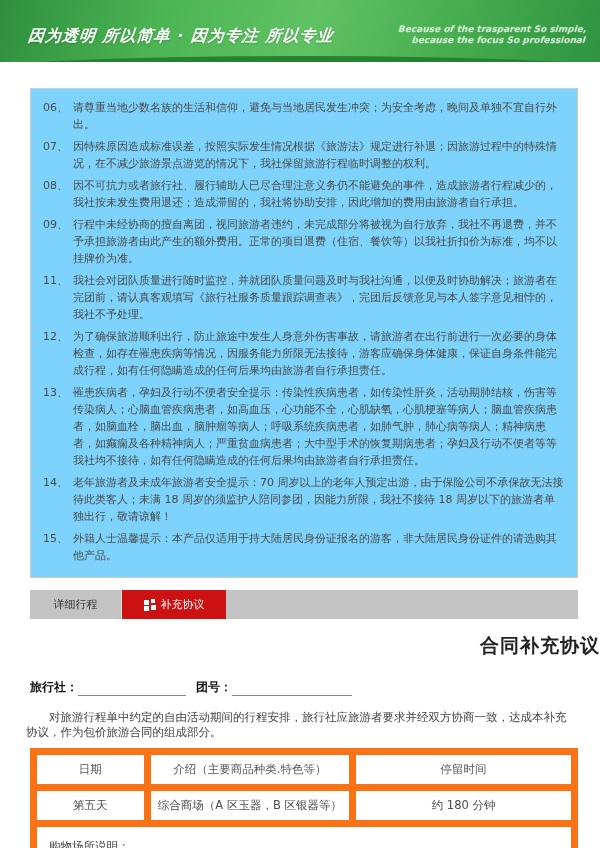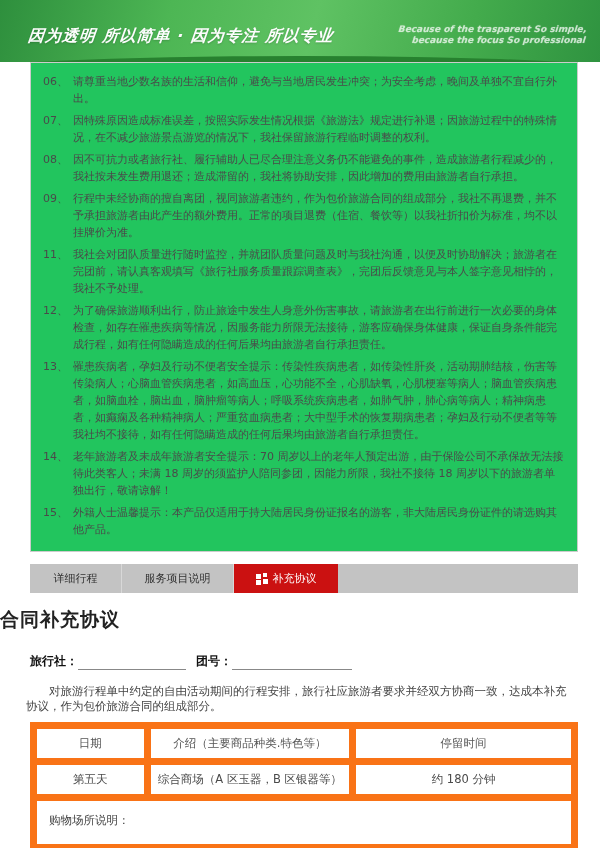--- a/index.html
+++ b/index.html
@@ -29,22 +29,22 @@
   }
   .banner-en {
     position:absolute; right:14px; top:24px; text-align:right;
     font-size:9px; line-height:11px; font-style:italic; font-weight:bold;
     color:rgba(255,255,255,.55); text-shadow:0 0 1px rgba(255,255,255,.5);
     transform:skewX(-6deg);
   }
 
   
   .terms-box {
-    width:548px; margin:0 auto 0 30px;
-    border:1px solid #ccc; background:#22c55e;
+    width:548px; margin:26px auto 0 30px;
+    border:1px solid #ccc; background:#7dd3fc;
     padding:10px 12px 8px 12px;
   }
   .term { display:flex; margin-bottom:5px; font-size:11px; line-height:17px; color:#4a4a4a; }
   .term-num { flex:0 0 30px; }
   .term-text { flex:1; }
 
   
   .tabbar {
     width:548px; margin:12px 0 0 30px; height:29px;
     background:#c3c3c3; display:flex; align-items:stretch;
@@ -62,21 +62,21 @@
   .tab-filler { flex:1; border-right:none; }
   .grid-icon { position:relative; width:12px; height:12px; flex:0 0 12px; }
   .grid-icon i { position:absolute; width:5px; height:5px; background:#fff; }
   .grid-icon i:nth-child(1){ left:0; top:1px; }
   .grid-icon i:nth-child(2){ left:7px; top:0; width:4px; height:4px; }
   .grid-icon i:nth-child(3){ left:0; top:7px; }
   .grid-icon i:nth-child(4){ left:7px; top:6px; }
 
   
   .page-title {
-    text-align:left; font-size:19px; font-weight:bold; color:#222;
+    text-align:right; font-size:19px; font-weight:bold; color:#222;
     margin:14px 0 0 0; letter-spacing:1px;
   }
   .agency-line { margin:20px 0 0 30px; font-size:12px; color:#111; }
   .field-label { font-weight:bold; }
   .fill-line { display:inline-block; border-bottom:1px solid #888; height:13px; vertical-align:bottom; }
   .fill-agency { width:108px; margin-right:10px; }
   .fill-group { width:120px; }
 
   .intro {
     width:548px; margin:14px 0 0 26px;
@@ -117,21 +117,21 @@
   <div class="term">
     <span class="term-num">07、</span>
     <span class="term-text">因特殊原因造成标准误差，按照实际发生情况根据《旅游法》规定进行补退；因旅游过程中的特殊情况，在不减少旅游景点游览的情况下，我社保留旅游行程临时调整的权利。</span>
   </div>
   <div class="term">
     <span class="term-num">08、</span>
     <span class="term-text">因不可抗力或者旅行社、履行辅助人已尽合理注意义务仍不能避免的事件，造成旅游者行程减少的，我社按未发生费用退还；造成滞留的，我社将协助安排，因此增加的费用由旅游者自行承担。</span>
   </div>
   <div class="term">
     <span class="term-num">09、</span>
-    <span class="term-text">行程中未经协商的擅自离团，视同旅游者违约，作为包价旅游合同的组成部分，我社不再退费，并不予承担旅游者由此产生的额外费用。正常的项目退费（住宿、餐饮等）以我社折扣价为标准，均不以挂牌价为准。</span>
+    <span class="term-text">行程中未经协商的擅自离团，视同旅游者违约，未完成部分将被视为自行放弃，我社不再退费，并不予承担旅游者由此产生的额外费用。正常的项目退费（住宿、餐饮等）以我社折扣价为标准，均不以挂牌价为准。</span>
   </div>
   <div class="term">
     <span class="term-num">11、</span>
     <span class="term-text">我社会对团队质量进行随时监控，并就团队质量问题及时与我社沟通，以便及时协助解决；旅游者在完团前，请认真客观填写《旅行社服务质量跟踪调查表》，完团后反馈意见与本人签字意见相悖的，我社不予处理。</span>
   </div>
   <div class="term">
     <span class="term-num">12、</span>
     <span class="term-text">为了确保旅游顺利出行，防止旅途中发生人身意外伤害事故，请旅游者在出行前进行一次必要的身体检查，如存在罹患疾病等情况，因服务能力所限无法接待，游客应确保身体健康，保证自身条件能完成行程，如有任何隐瞒造成的任何后果均由旅游者自行承担责任。</span>
   </div>
   <div class="term">
@@ -143,21 +143,20 @@
     <span class="term-text">老年旅游者及未成年旅游者安全提示：70 周岁以上的老年人预定出游，由于保险公司不承保故无法接待此类客人；未满 18 周岁的须监护人陪同参团，因能力所限，我社不接待 18 周岁以下的旅游者单独出行，敬请谅解！</span>
   </div>
   <div class="term">
     <span class="term-num">15、</span>
     <span class="term-text">外籍人士温馨提示：本产品仅适用于持大陆居民身份证报名的游客，非大陆居民身份证件的请选购其他产品。</span>
   </div>
 </div>
 
 <div class="tabbar">
   <div class="tab tab-2">详细行程</div>
-  <div class="tab tab-3">服务项目说明</div>
   <div class="tab tab-active">
     <span class="grid-icon">
         <i></i>
         <i></i>
         <i></i>
         <i></i>
       </span>
     <span>补充协议</span>
   </div>
   <div class="tab tab-filler"></div>

